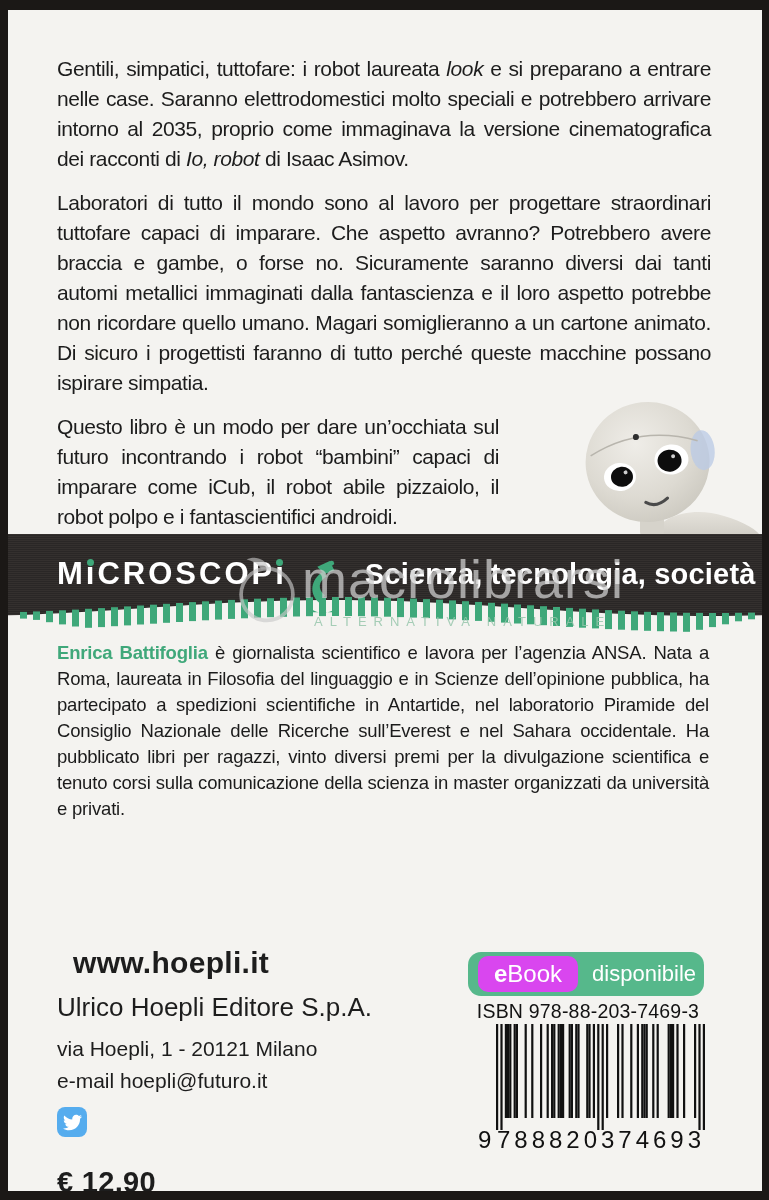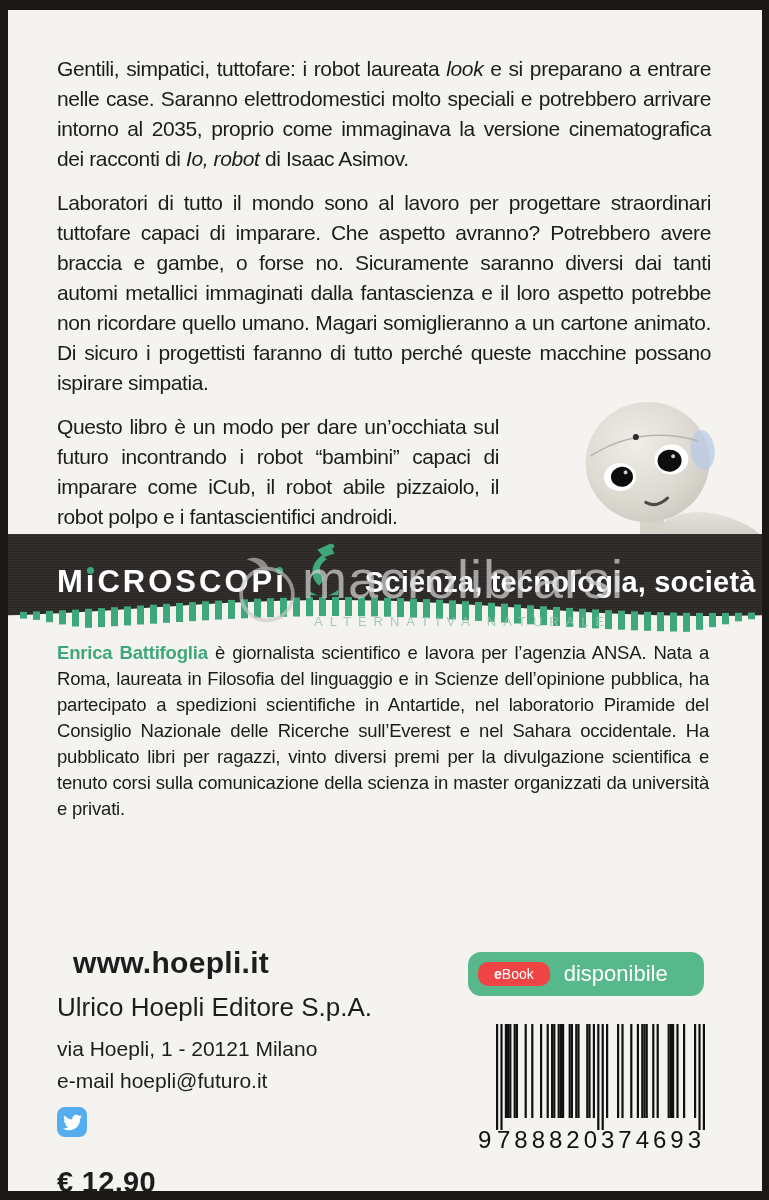--- a/index.html
+++ b/index.html
@@ -39,21 +39,21 @@
     margin-left:-5px;border-radius:50%;background:var(--green);
   }
 
   
   .robot{position:absolute;left:548px;top:396px;width:214px;height:142px;z-index:1;}
 
   
   .band{position:absolute;left:8px;top:534px;width:754px;height:106px;z-index:2;}
   .band svg.band-bg{position:absolute;left:0;top:0;}
   .band-row{
-    position:absolute;left:49px;top:5px;display:flex;align-items:flex-end;z-index:2;
+    position:absolute;left:49px;top:22px;display:flex;align-items:flex-start;z-index:2;
   }
   .series-logo{
     font-size:31px;font-weight:700;letter-spacing:3px;color:#fff;line-height:36px;
     white-space:nowrap;
   }
   .micro-icon{margin:4px 22px 0 18px;}
   .band-tagline{
     font-size:29px;font-weight:700;color:#fff;letter-spacing:0.2px;line-height:36px;
     white-space:nowrap;
   }
@@ -90,21 +90,21 @@
   .twitter-handle{font-size:23px;}
   .price{font-size:29px;font-weight:700;letter-spacing:.3px;}
 
   
   .ebook-badge{
     position:absolute;left:468px;top:952px;width:236px;height:44px;z-index:1;
     background:var(--badge-green);border-radius:13px;display:flex;align-items:center;
     padding:0 0 0 10px;box-sizing:border-box;
   }
   .ebook-pill{
-    background:#ef4444;border-radius:10px;padding:4px 16px;color:#fff;font-size:14px;
+    background:#d946ef;border-radius:10px;padding:4px 16px;color:#fff;font-size:24px;
   }
   .ebook-availability{color:#fff;font-size:22px;margin-left:14px;}
 
   
   .isbn-label{
     position:absolute;left:468px;top:1000px;width:240px;z-index:1;
     text-align:center;font-size:19.5px;color:#121212;letter-spacing:.2px;
   }
   .barcode{position:absolute;left:472px;top:1024px;z-index:1;}
 </style>
@@ -265,20 +265,21 @@
       </span>
     </div>
     <p class="price">€ 12,90</p>
   </div>
 
   <div class="ebook-badge">
     <span class="ebook-pill"><span class="run-b">e</span><span>Book</span></span>
     <span class="ebook-availability">disponibile</span>
   </div>
 
+  <div class="isbn-label">ISBN 978-88-203-7469-3</div>
   <svg id="barcode" class="barcode" width="240" height="134" viewBox="0 0 240 134">
       <rect x="24.0" y="0" width="2.2" height="106" fill="#111"></rect>
       <rect x="28.4" y="0" width="2.2" height="106" fill="#111"></rect>
       <rect x="32.8" y="0" width="2.2" height="94" fill="#111"></rect>
       <rect x="35.0" y="0" width="2.2" height="94" fill="#111"></rect>
       <rect x="37.2" y="0" width="2.2" height="94" fill="#111"></rect>
       <rect x="41.6" y="0" width="2.2" height="94" fill="#111"></rect>
       <rect x="43.8" y="0" width="2.2" height="94" fill="#111"></rect>
       <rect x="52.6" y="0" width="2.2" height="94" fill="#111"></rect>
       <rect x="59.2" y="0" width="2.2" height="94" fill="#111"></rect>

